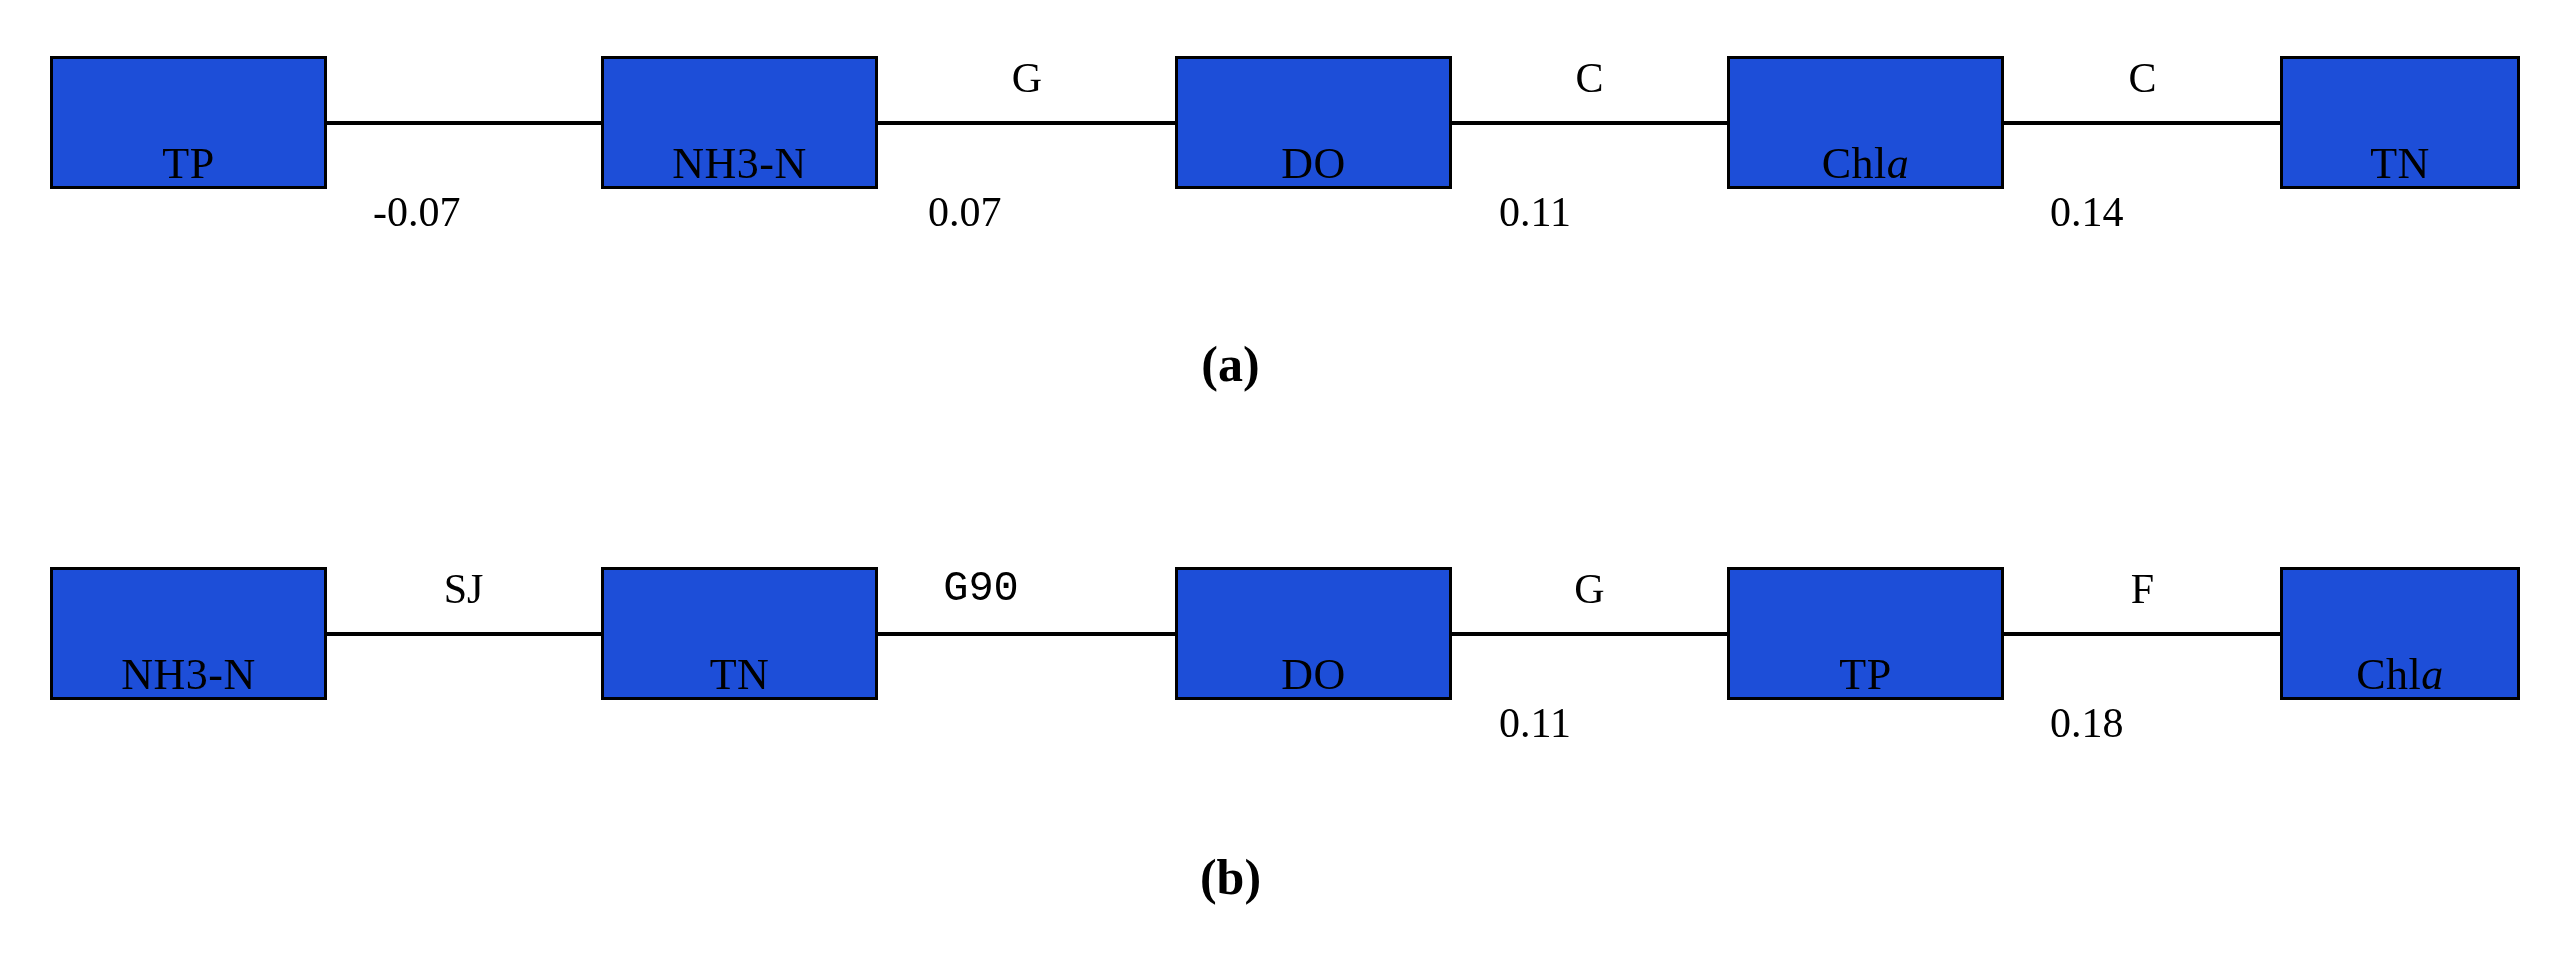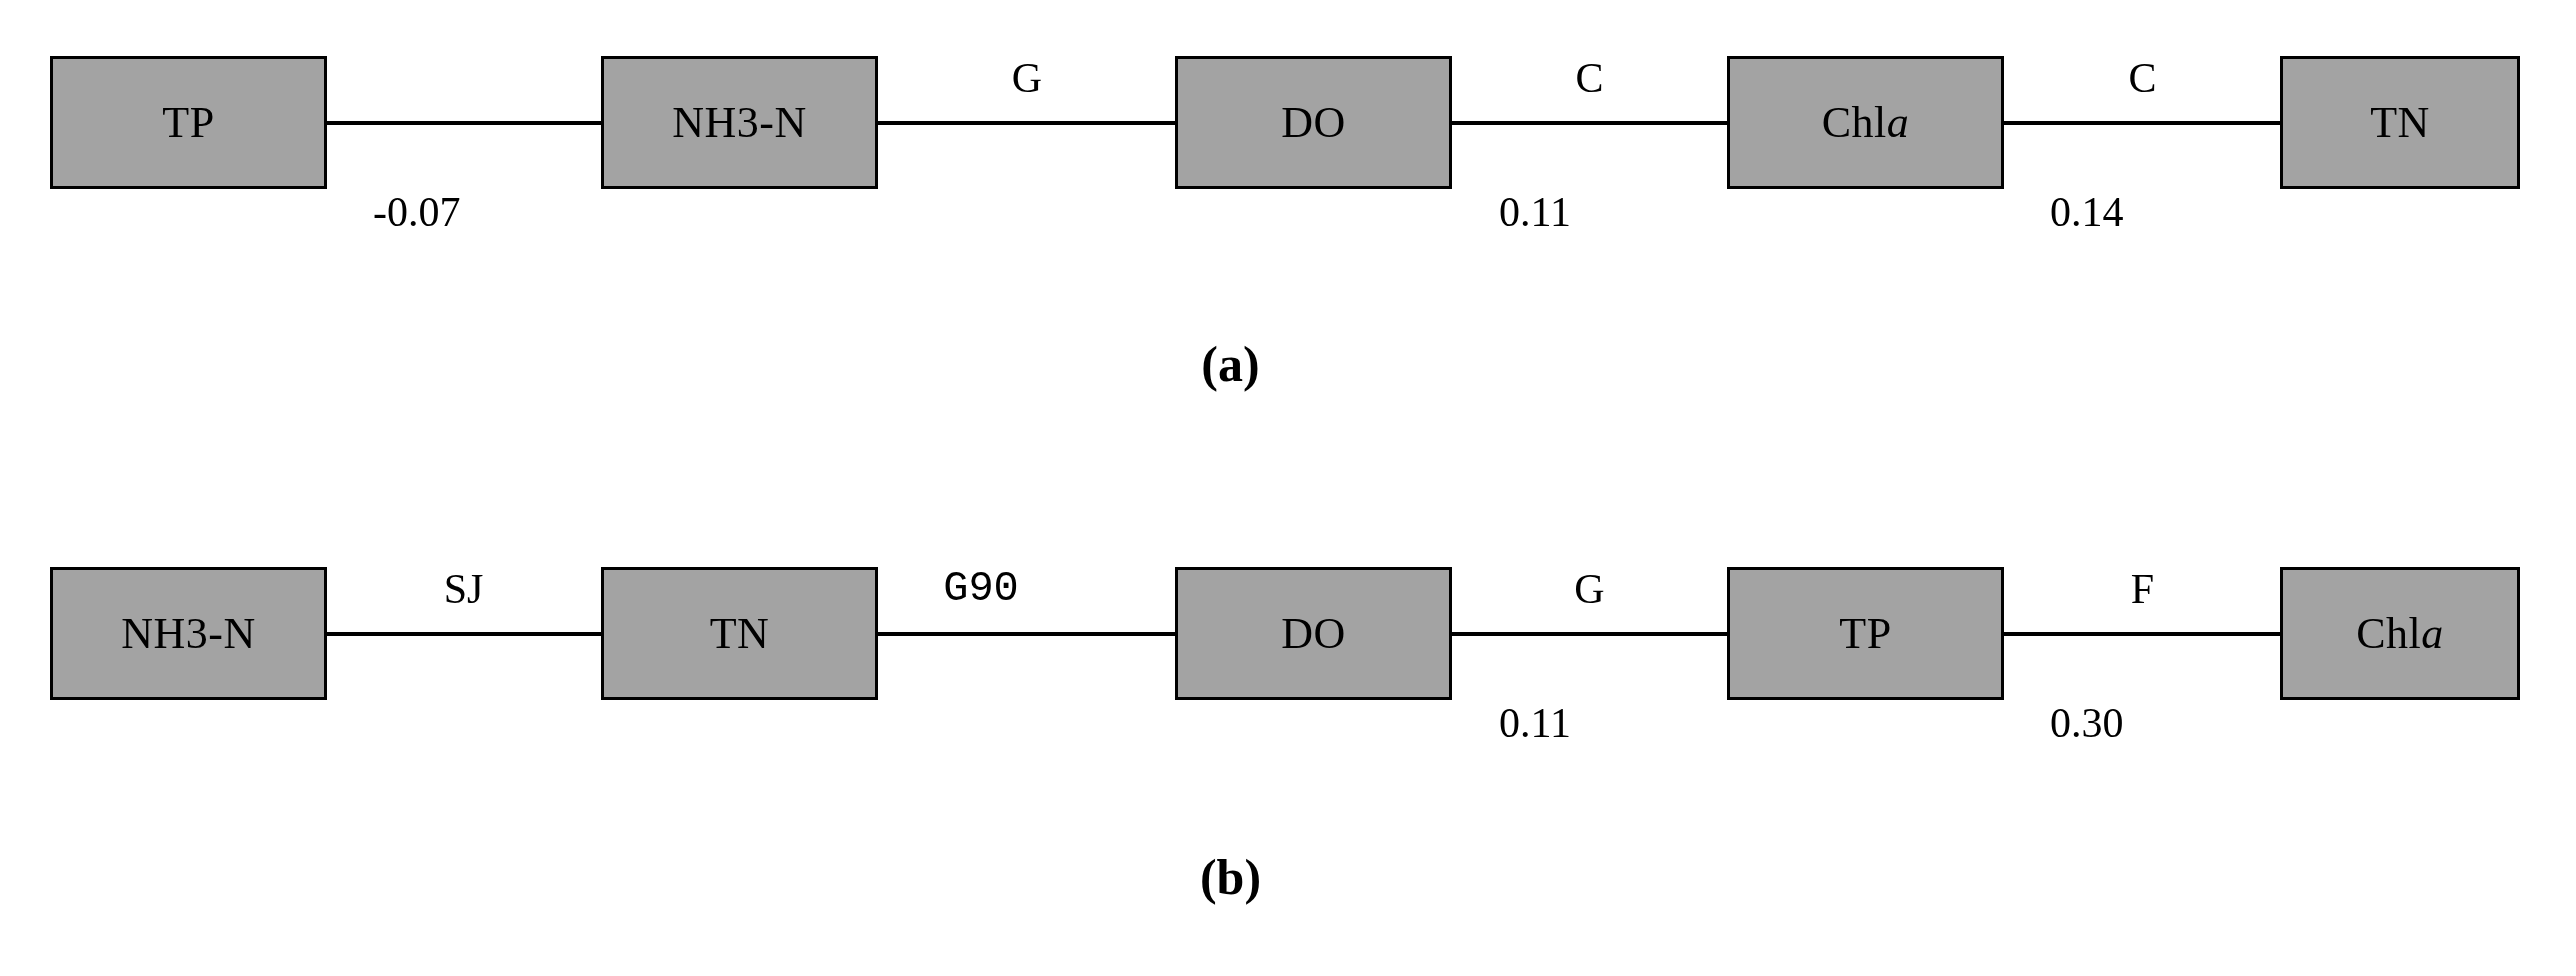--- a/index.html
+++ b/index.html
@@ -36,23 +36,23 @@
     position: relative;
     width: 100%;
     height: 100%;
   }
 
   
   .node {
     position: absolute;
     box-sizing: border-box;
     border: 3.8px solid #000000;
-    background: #a3a3a3;
+    background: #1d4ed8;
     display: flex;
-    align-items: center;
+    align-items: flex-end;
     justify-content: center;
     z-index: 3;
   }
   .node-label {
     font-size: 44px;
     line-height: 1;
     letter-spacing: 0.5px;
     white-space: nowrap;
   }
   .node-label .ital {
@@ -119,20 +119,21 @@
         <div class="node" style="left: 1727px; top: -1px; width: 277px; height: 133px;">
           <span class="node-label">Chl<span class="ital">a</span></span>
         </div>
         <div class="node" style="left: 2280px; top: -1px; width: 240px; height: 133px;">
           <span class="node-label">TN</span>
         </div>
         <div class="link-line" style="left: 326px; top: 64px; width: 275px;"></div>
         <div class="edge-label edge-label-bottom" style="left: 373px; width: 275px; top: 134px;">-0.07</div>
         <div class="link-line" style="left: 878px; top: 64px; width: 298px;"></div>
         <div class="edge-label edge-label-top" style="left: 878px; width: 298px; top: 0px;">G</div>
+        <div class="edge-label edge-label-bottom" style="left: 928px; width: 298px; top: 134px;">0.07</div>
         <div class="link-line" style="left: 1452px; top: 64px; width: 275px;"></div>
         <div class="edge-label edge-label-top" style="left: 1452px; width: 275px; top: 0px;">C</div>
         <div class="edge-label edge-label-bottom" style="left: 1499px; width: 275px; top: 134px;">0.11</div>
         <div class="link-line" style="left: 2004px; top: 64px; width: 277px;"></div>
         <div class="edge-label edge-label-top" style="left: 2004px; width: 277px; top: 0px;">C</div>
         <div class="edge-label edge-label-bottom" style="left: 2050px; width: 277px; top: 134px;">0.14</div>
       </div>
   </div>
   <div class="caption caption-a">(a)</div>
 
@@ -155,19 +156,19 @@
         </div>
         <div class="link-line" style="left: 326px; top: 64px; width: 275px;"></div>
         <div class="edge-label edge-label-top" style="left: 326px; width: 275px; top: 0px;">SJ</div>
         <div class="link-line" style="left: 878px; top: 64px; width: 298px;"></div>
         <div class="edge-label edge-label-top" style="left: 832px; width: 298px; top: 0px; font-family: Liberation Mono, monospace;">G90</div>
         <div class="link-line" style="left: 1452px; top: 64px; width: 275px;"></div>
         <div class="edge-label edge-label-top" style="left: 1452px; width: 275px; top: 0px;">G</div>
         <div class="edge-label edge-label-bottom" style="left: 1499px; width: 275px; top: 134px;">0.11</div>
         <div class="link-line" style="left: 2004px; top: 64px; width: 277px;"></div>
         <div class="edge-label edge-label-top" style="left: 2004px; width: 277px; top: 0px;">F</div>
-        <div class="edge-label edge-label-bottom" style="left: 2050px; width: 277px; top: 134px;">0.30</div>
+        <div class="edge-label edge-label-bottom" style="left: 2050px; width: 277px; top: 134px;">0.18</div>
       </div>
   </div>
   <div class="caption caption-b">(b)</div>
 
 </div>
 
 
 </body></html>

